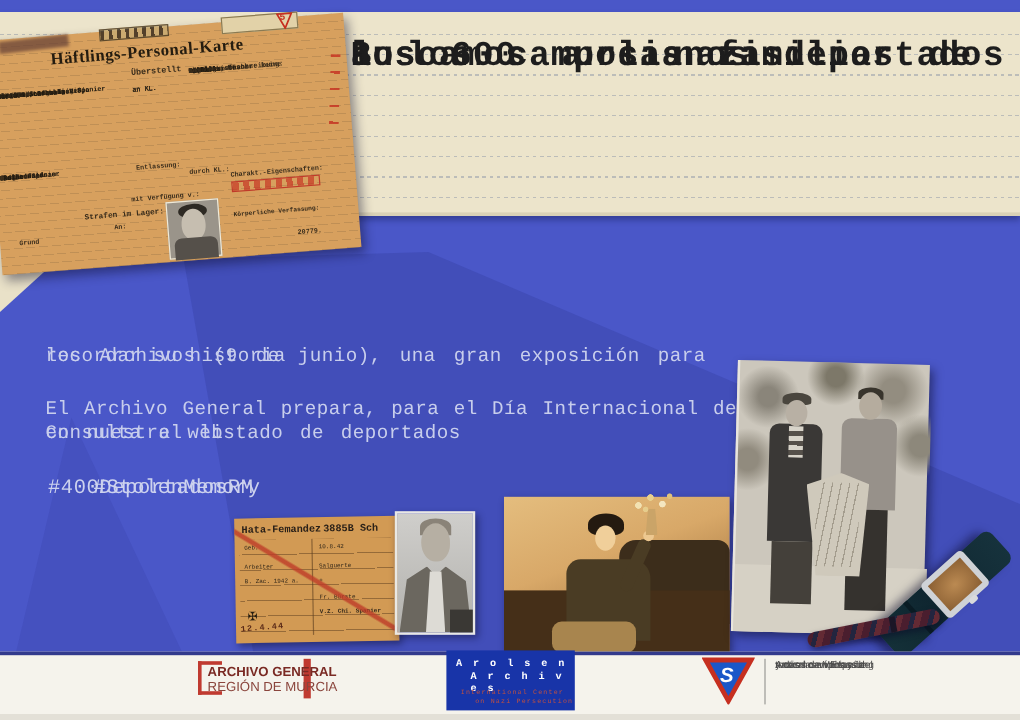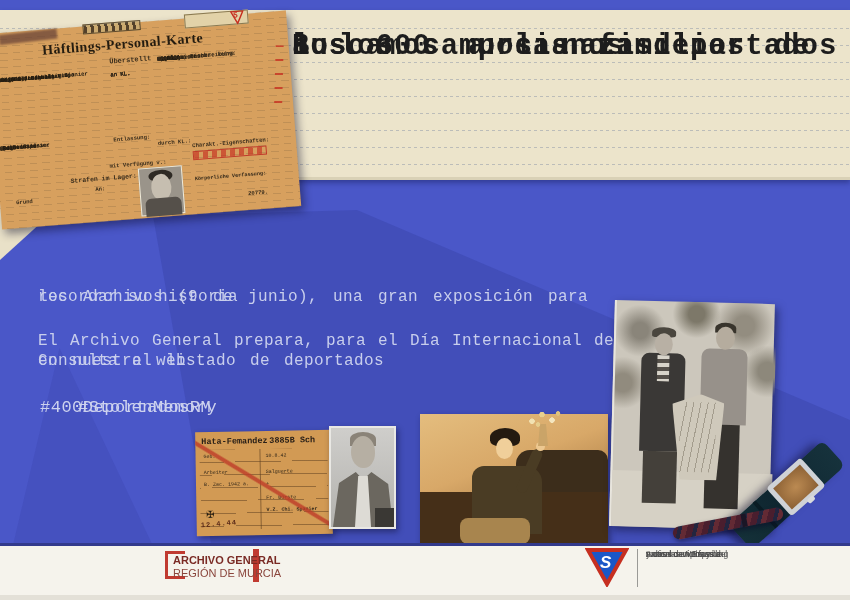--- a/index.html
+++ b/index.html
@@ -406,20 +406,26 @@
   </div>
 
   <div class="footer">
     <div class="bottomline"></div>
   </div>
   <div class="alogo-bracket"></div>
   <div class="alogo-bar"></div>
   <div class="alogo-t1">ARCHIVO GENERAL</div>
   <div class="alogo-t2">REGIÓN DE MURCIA</div>
 
+  <div class="arolsen">
+    <div class="l1">A r o l s e n</div>
+    <div class="l2">A r c h i v e s</div>
+    <div class="s1">International Center</div>
+    <div class="s2">on Nazi Persecution</div>
+  </div>
 
   <div class="amical-tri">
     <svg width="44" height="40" viewBox="0 0 44 40">
         <polygon points="3,3 41,3 22,37" fill="#1a57c8" stroke="#c62f20" stroke-width="4"></polygon>
       </svg>
     <span class="s-letter">S</span>
   </div>
   <div class="amical-div"></div>
   <div class="amical-text">
     <div>Amical de Verfassung</div>

